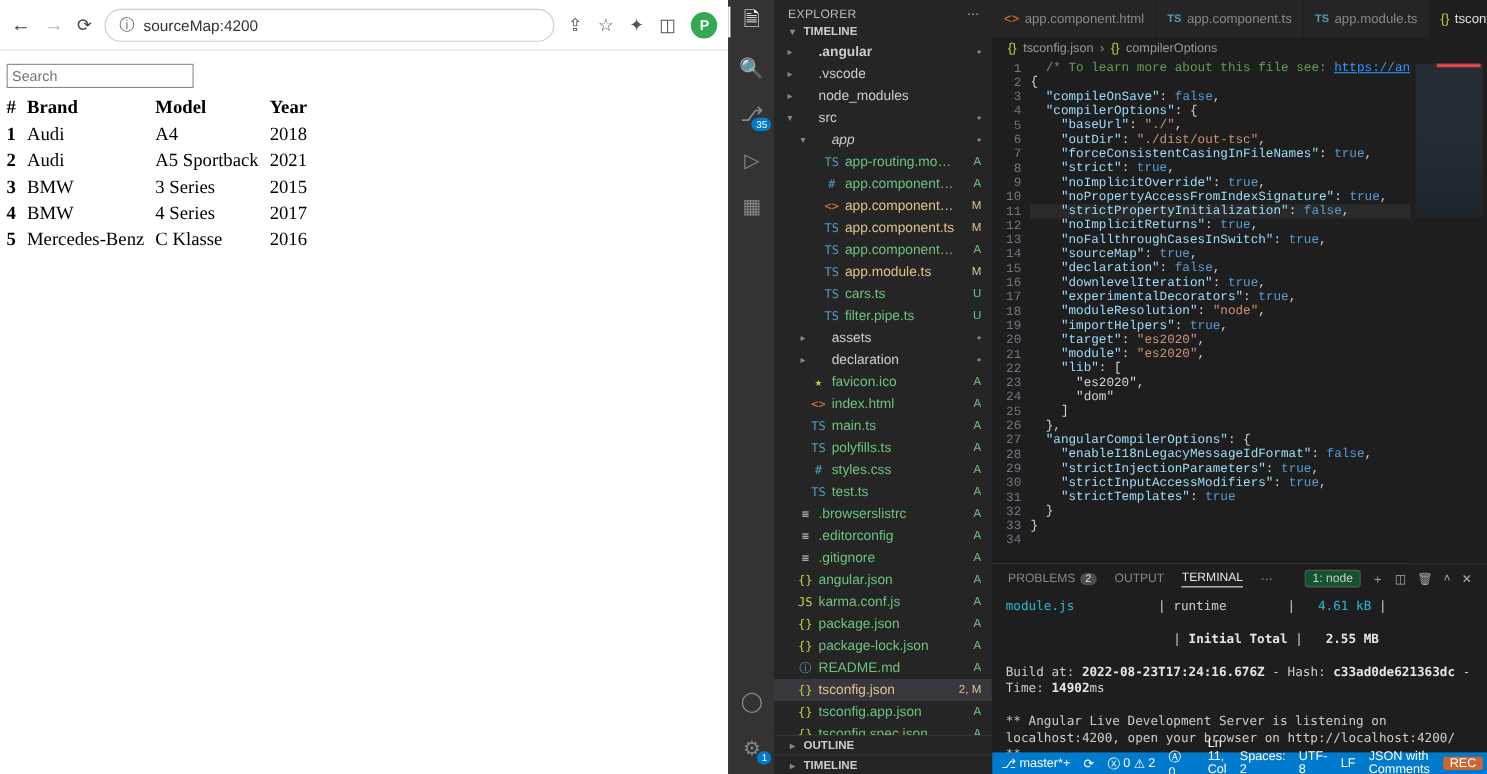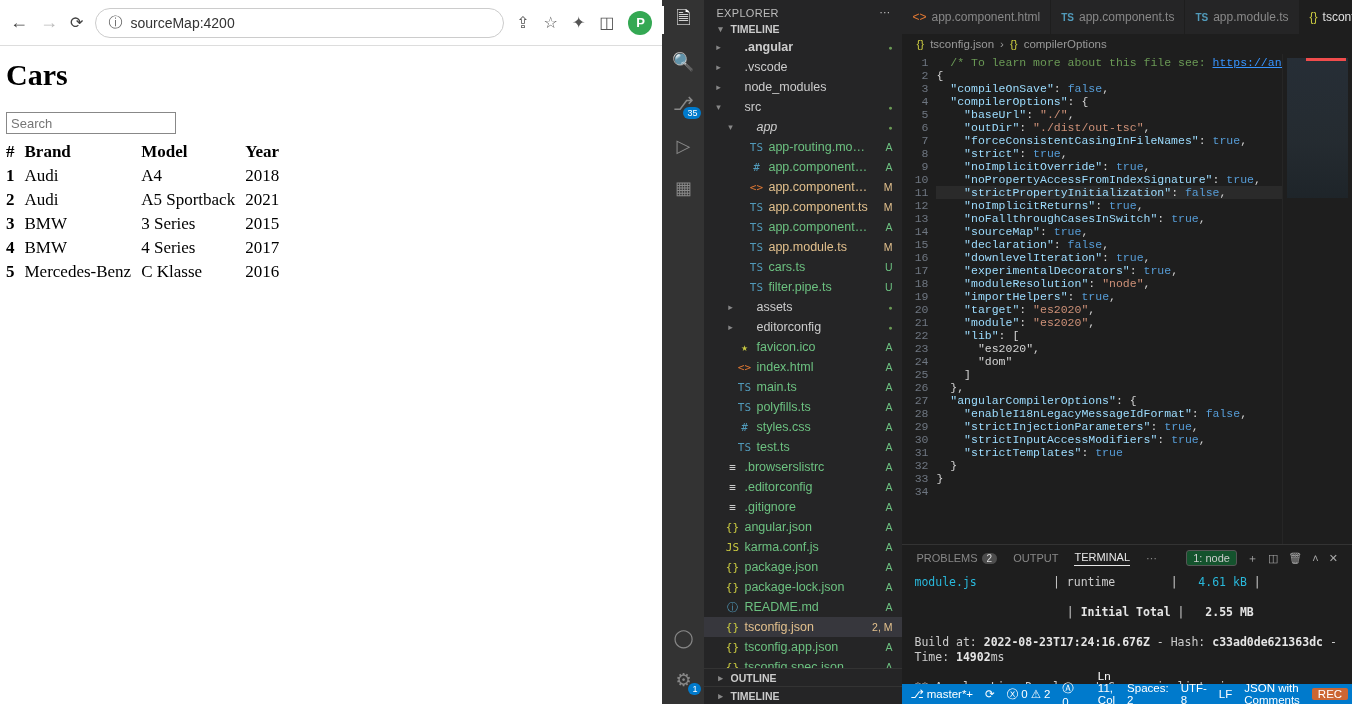--- a/index.html
+++ b/index.html
@@ -62,21 +62,21 @@
   .editor-wrap { flex:1; display:flex; position:relative; overflow:hidden; font-family: Consolas, 'Courier New', monospace; }
   .gutter { width:34px; text-align:right; color:#6e7681; font-size:11.5px; padding:2px 8px 0 0; line-height:13px; user-select:none; }
   .code { flex:1; font-size:11.5px; line-height:13px; white-space:pre; color:#d4d4d4; padding-top:2px; overflow:auto; }
   .c-cmt { color:#6a9955; } .c-str { color:#ce9178; } .c-key { color:#9cdcfe; }
   .c-bool { color:#569cd6; } .c-link { color:#3794ff; text-decoration:underline; }
   .hl-line { background:#2a2a2a; display:inline-block; width:100%; }
   .minimap { width:70px; background:#1e1e1e; border-left:1px solid #262626; position:relative; }
   .minimap-blob { position:absolute; top:4px; left:4px; right:4px; height:140px; background:linear-gradient(#2d3b4a,#2a3640 60%,#1e2a33); opacity:0.55; }
   .red-sq { position:absolute; top:4px; right:6px; width:40px; height:3px; background:#f14c4c; }
 
-  .panel { height:140px; border-top:1px solid #333; background:#1e1e1e; display:flex; flex-direction:column; }
+  .panel { height:172px; border-top:1px solid #333; background:#1e1e1e; display:flex; flex-direction:column; }
   .panel-tabs { height:26px; display:flex; align-items:center; gap:16px; padding:0 14px; font-size:11px; color:#888; }
   .ptab { cursor:pointer; display:flex; align-items:center; gap:4px; }
   .ptab.active { color:#e7e7e7; border-bottom:1px solid #e7e7e7; padding-bottom:2px; }
   .ptab .cntbadge { background:#4d4d4d; color:#ddd; border-radius:8px; font-size:10px; padding:0 5px; }
   .panel-right { margin-left:auto; display:flex; align-items:center; gap:10px; color:#aaa; }
   .term-drop { background:#14532d; border:1px solid #555; color:#ccc; font-size:11px; padding:1px 6px; border-radius:3px; }
   .terminal { flex:1; font-family: Consolas, monospace; font-size:11.5px; line-height:15px; color:#ccc; padding:4px 12px; white-space:pre-wrap; overflow:auto; }
   .t-cyan{color:#29b8db;} .t-bold{font-weight:700;color:#e5e5e5;}
 
   .status-bar { height:20px; background:#007acc; color:#fff; font-size:11.5px; display:flex; align-items:center; padding:0 8px; gap:12px; }
@@ -102,21 +102,20 @@
     </div>
     <div class="chrome-icons">
       <span>⇪</span>
       <span>☆</span>
       <span>✦</span>
       <span>◫</span>
       <span class="avatar-badge">P</span>
     </div>
   </div>
   <div class="browser-content">
-    <h1 class="page-title">Cars</h1>
     <input class="search-input" placeholder="Search" style="">
     <table class="cars">
       <thead>
           <tr id="car-head">
             <th>#</th>
             <th>Brand</th>
             <th>Model</th>
             <th>Year</th>
           </tr>
         </thead>
@@ -275,21 +274,21 @@
           <span class="tindent" style="width: 20px;"></span>
           <span class="chev">▸</span>
           <span class="ficon "></span>
           <span class="fname" style="color: rgb(204, 204, 204);">assets</span>
           <span class="fstatus git-dot">●</span>
         </div>
         <div class="tree-row">
           <span class="tindent" style="width: 20px;"></span>
           <span class="chev">▸</span>
           <span class="ficon "></span>
-          <span class="fname" style="color: rgb(204, 204, 204);">editorconfig</span>
+          <span class="fname" style="color: rgb(204, 204, 204);">declaration</span>
           <span class="fstatus git-dot">●</span>
         </div>
         <div class="tree-row">
           <span class="tindent" style="width: 20px;"></span>
           <span class="chev"></span>
           <span class="ficon ic-star">★</span>
           <span class="fname git-A">favicon.ico</span>
           <span class="fstatus git-A">A</span>
         </div>
         <div class="tree-row">

